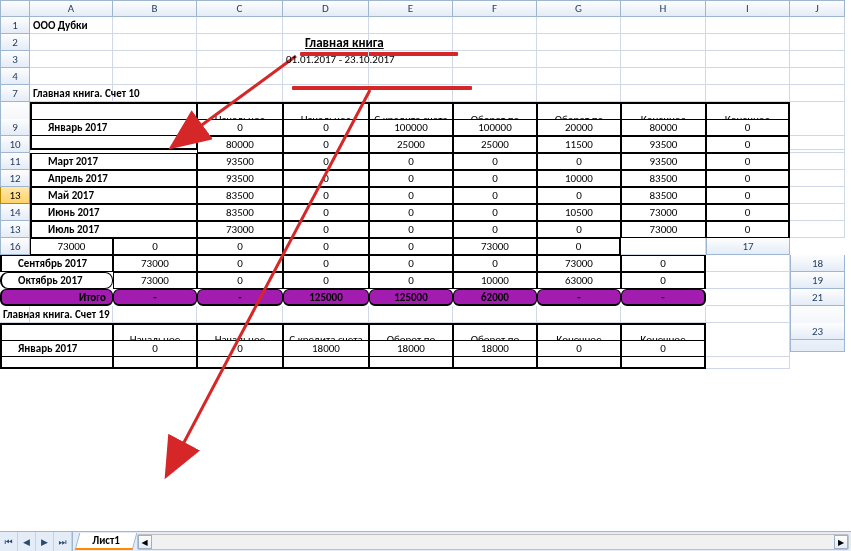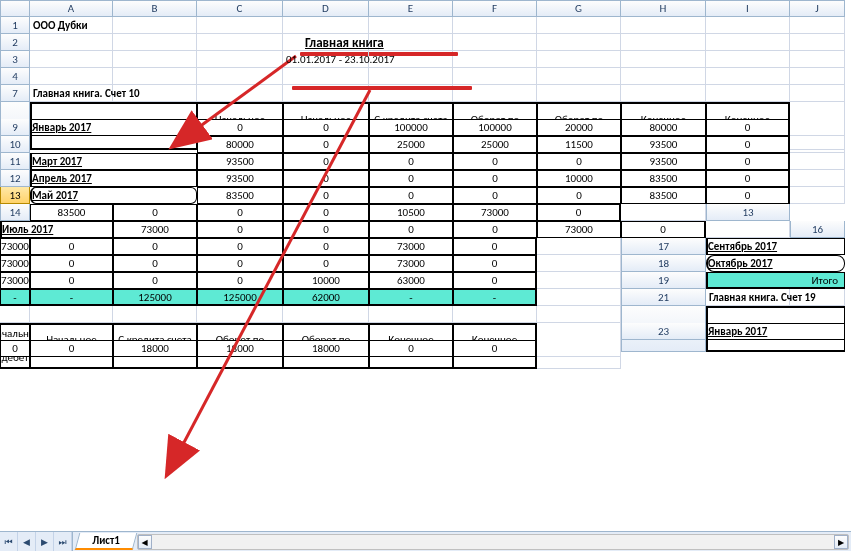--- a/index.html
+++ b/index.html
@@ -46,22 +46,22 @@
     font-size: 11px;
     white-space: nowrap;
     overflow: visible;
   }
   .bold { font-weight: 700; }
   .center { justify-content: center; text-align: center; }
   .title-main { font-weight: 700; text-decoration: underline; font-size: 13px; }
   
   .tbl { border: 1px solid #000; background: #fff; }
   .tbl-num { justify-content: center; }
-  .tbl-left { padding-left: 0; text-decoration: underline; }
-  .itog-row { background: #5eead4; font-weight: 400; }
+  .tbl-left { padding-left: 16px; }
+  .itog-row { background: #a21caf; font-weight: 700; border-radius: 6px; }
   .thick-top { border-top: 2px solid #000; }
   .thick-bottom { border-bottom: 2px solid #000; }
   .thick-left { border-left: 2px solid #000; }
   .thick-right { border-right: 2px solid #000; }
   
   .tab-bar {
     position: absolute;
     bottom: 0; left: 0; right: 0;
     height: 20px;
     background: #e4ecf7;
@@ -230,30 +230,31 @@
     <div class="cell tbl tbl-left bold thick-left" style="grid-column: span 2;">Апрель 2017</div>
     <div class="cell tbl tbl-num">93500</div>
     <div class="cell tbl tbl-num">0</div>
     <div class="cell tbl tbl-num">0</div>
     <div class="cell tbl tbl-num">0</div>
     <div class="cell tbl tbl-num">10000</div>
     <div class="cell tbl tbl-num">83500</div>
     <div class="cell tbl tbl-num thick-right">0</div>
     <div class="cell"></div>
     <div class="row-header sel">13</div>
-    <div class="cell tbl tbl-left bold thick-left" style="grid-column: span 2; border-radius: 6px;">Май 2017</div>
+    <div class="cell tbl tbl-left bold thick-left" style="grid-column: span 2;">Май 2017</div>
     <div class="cell tbl tbl-num">83500</div>
     <div class="cell tbl tbl-num">0</div>
     <div class="cell tbl tbl-num">0</div>
     <div class="cell tbl tbl-num">0</div>
     <div class="cell tbl tbl-num">0</div>
     <div class="cell tbl tbl-num">83500</div>
     <div class="cell tbl tbl-num thick-right">0</div>
     <div class="cell"></div>
     <div class="row-header">14</div>
+    <div class="cell tbl tbl-left bold thick-left" style="grid-column: span 2;">Июнь 2017</div>
     <div class="cell tbl tbl-num">83500</div>
     <div class="cell tbl tbl-num">0</div>
     <div class="cell tbl tbl-num">0</div>
     <div class="cell tbl tbl-num">0</div>
     <div class="cell tbl tbl-num">10500</div>
     <div class="cell tbl tbl-num">73000</div>
     <div class="cell tbl tbl-num thick-right">0</div>
     <div class="cell"></div>
     <div class="row-header">13</div>
     <div class="cell tbl tbl-left bold thick-left" style="grid-column: span 2;">Июль 2017</div>

